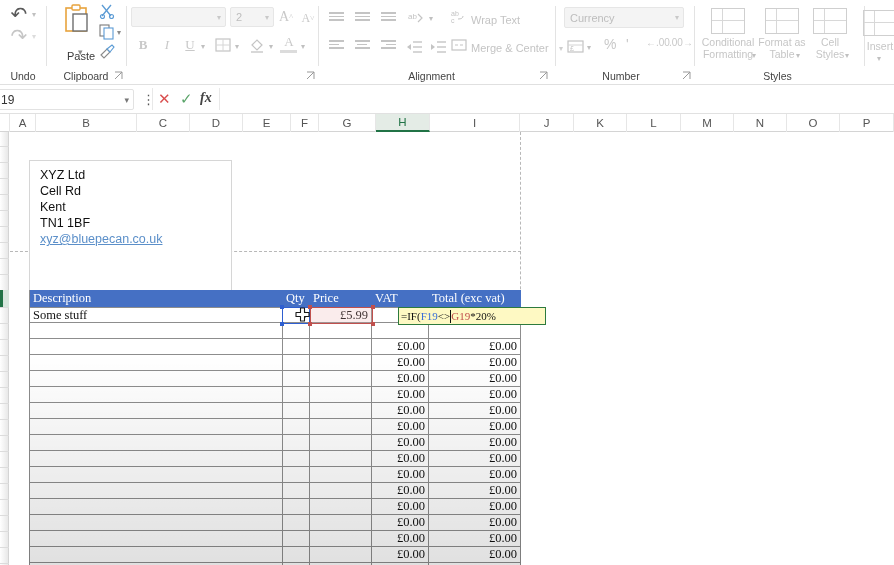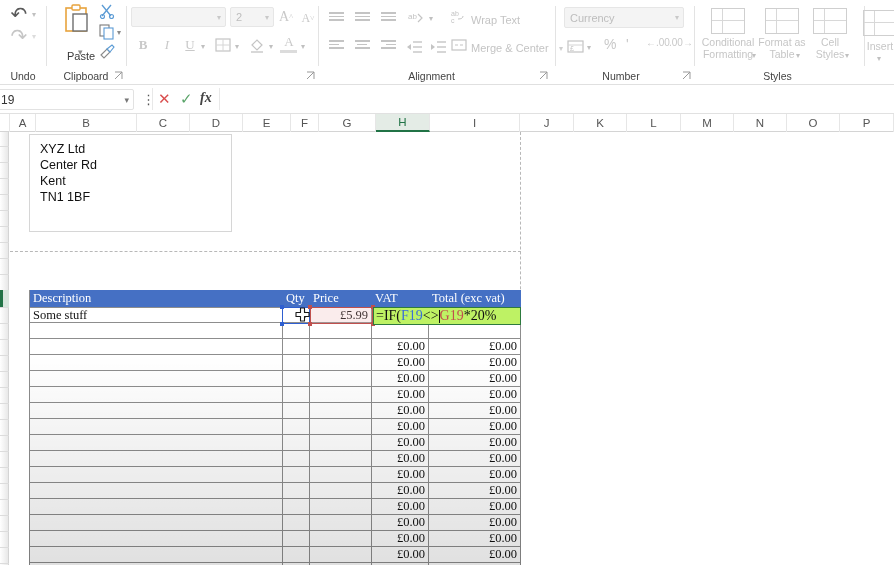--- a/index.html
+++ b/index.html
@@ -163,21 +163,21 @@
     position: absolute; top: 0; width: 0; height: 451px;
     border-left: 1px dashed #b8b8b8;
   }
   .printline-h {
     position: absolute; left: 0; height: 0;
     border-top: 1px dashed #b8b8b8;
   }
 
   
   .addrbox {
-    position: absolute; left: 19px; top: 2px; width: 203px; height: 98px;
+    position: absolute; left: 19px; top: 28px; width: 203px; height: 146px;
     border: 1px solid #d6d6d6; background: #ffffff;
     padding: 6px 0 0 10px;
   }
   .addrline { font-size: 12.5px; color: #111; line-height: 16px; }
   .addrline.link { color: #5b8fc9; text-decoration: underline; }
 
   
   .tbl { position: absolute; left: 19px; top: 158px; width: 492px; }
   .trow { position: relative; height: 16px; display: flex; }
   .tcell {
@@ -218,25 +218,26 @@
     position: absolute; width: 4px; height: 4px;
   }
   .ref-blue { border: 1.5px solid #2f5fd0; background: rgba(0,0,0,0); }
   .ref-blue .hnd { background: #2f5fd0; }
   .ref-red { border: 1.5px solid #c0504d; background: rgba(232,170,170,0.22); }
   .ref-red .hnd { background: #c0504d; }
 
   .editcell {
     position: absolute;
     border: 1.5px solid #2d7a3e;
-    background: #bef264;
+    background: #fef9c3;
     display: flex; align-items: center;
-    font-size: 14px; font-family: "Liberation Serif", serif;
+    font-size: 11px; font-family: "Liberation Serif", serif;
     padding-left: 2px; white-space: nowrap;
     z-index: 9;
+    margin-left: 25px;
   }
   .editcell .tk-plain { color: #111; }
   .editcell .tk-blue  { color: #3a6fd8; }
   .editcell .tk-red   { color: #c0504d; }
   .caret {
     display: inline-block; width: 1px; height: 13px;
     background: #111; margin: 0 0px;
   }
 
   .tooltip {
@@ -600,23 +601,24 @@
       <div class="rtick" style="top:431px;"></div>
     </div>
 
     <div class="sheet">
 
       <div class="printline" style="left:510px;"></div>
       <div class="printline-h" style="top:119px; left:0; width:511px;"></div>
 
       <div class="addrbox">
         <div class="addrline">XYZ Ltd</div>
-        <div class="addrline">Center Rd</div>
+        <div class="addrline">Cell Rd</div>
         <div class="addrline">Kent</div>
         <div class="addrline">TN1 1BF</div>
+        <div class="addrline link">xyz@bluepecan.co.uk</div>
       </div>
 
       <div class="tbl">
 
         <div class="trow hdr">
           <div class="tcell c-desc">Description</div>
           <div class="tcell c-qty">Qty</div>
           <div class="tcell c-price">Price</div>
           <div class="tcell c-vat">VAT</div>
           <div class="tcell c-total">Total (exc vat)</div>

